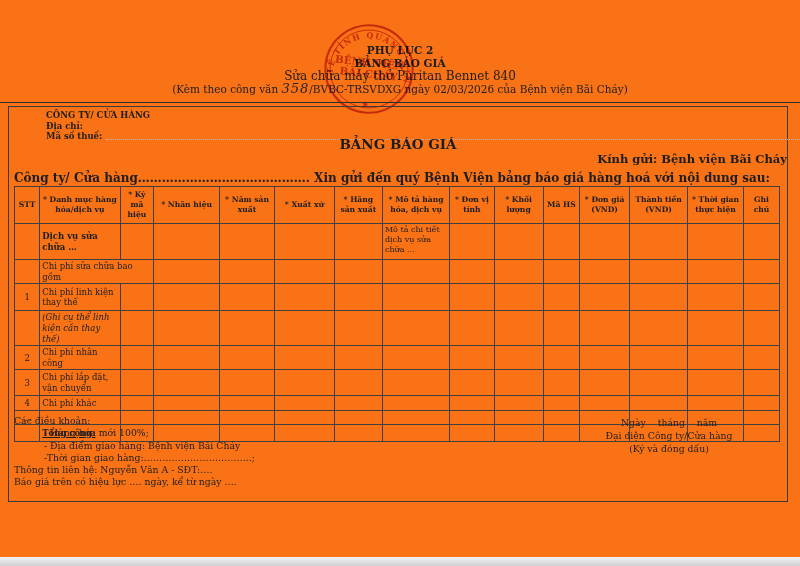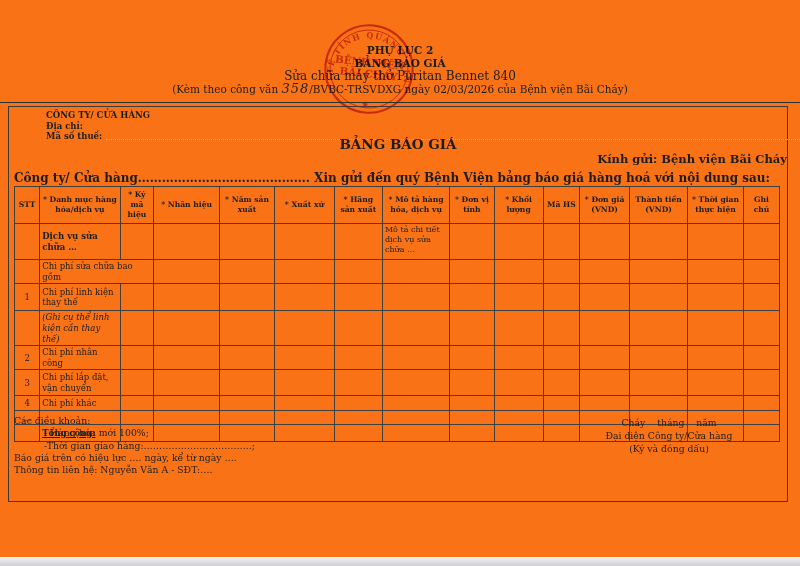--- a/index.html
+++ b/index.html
@@ -273,27 +273,28 @@
             <td></td>
             <td></td>
             <td></td>
           </tr>
         </tbody>
     </table>
 
     <div class="terms" id="terms">
         <div>Các điều khoản:</div>
         <div class="ind">- Hàng hóa mới 100%;</div>
+        <div class="ind">- Địa điểm giao hàng: Bệnh viện Bãi Cháy</div>
         <div class="ind">-Thời gian giao hàng:……………………………..;</div>
+        <div>Thông tin liên hệ: Nguyễn Văn A - SĐT:….</div>
         <div>Báo giá trên có hiệu lực …. ngày, kể từ ngày ….</div>
-        <div>Thông tin liên hệ: Nguyễn Văn A - SĐT:….</div>
       </div>
 
     <div class="sign" id="sign">
-        <div>Cháy    tháng    năm</div>
+        <div>Ngày    tháng    năm</div>
         <div>Đại diện Công ty/Cửa hàng</div>
         <div>(Ký và đóng dấu)</div>
       </div>
 
   </div>
 
   <div class="shadow"></div>
 </div>
 
 </body></html>

